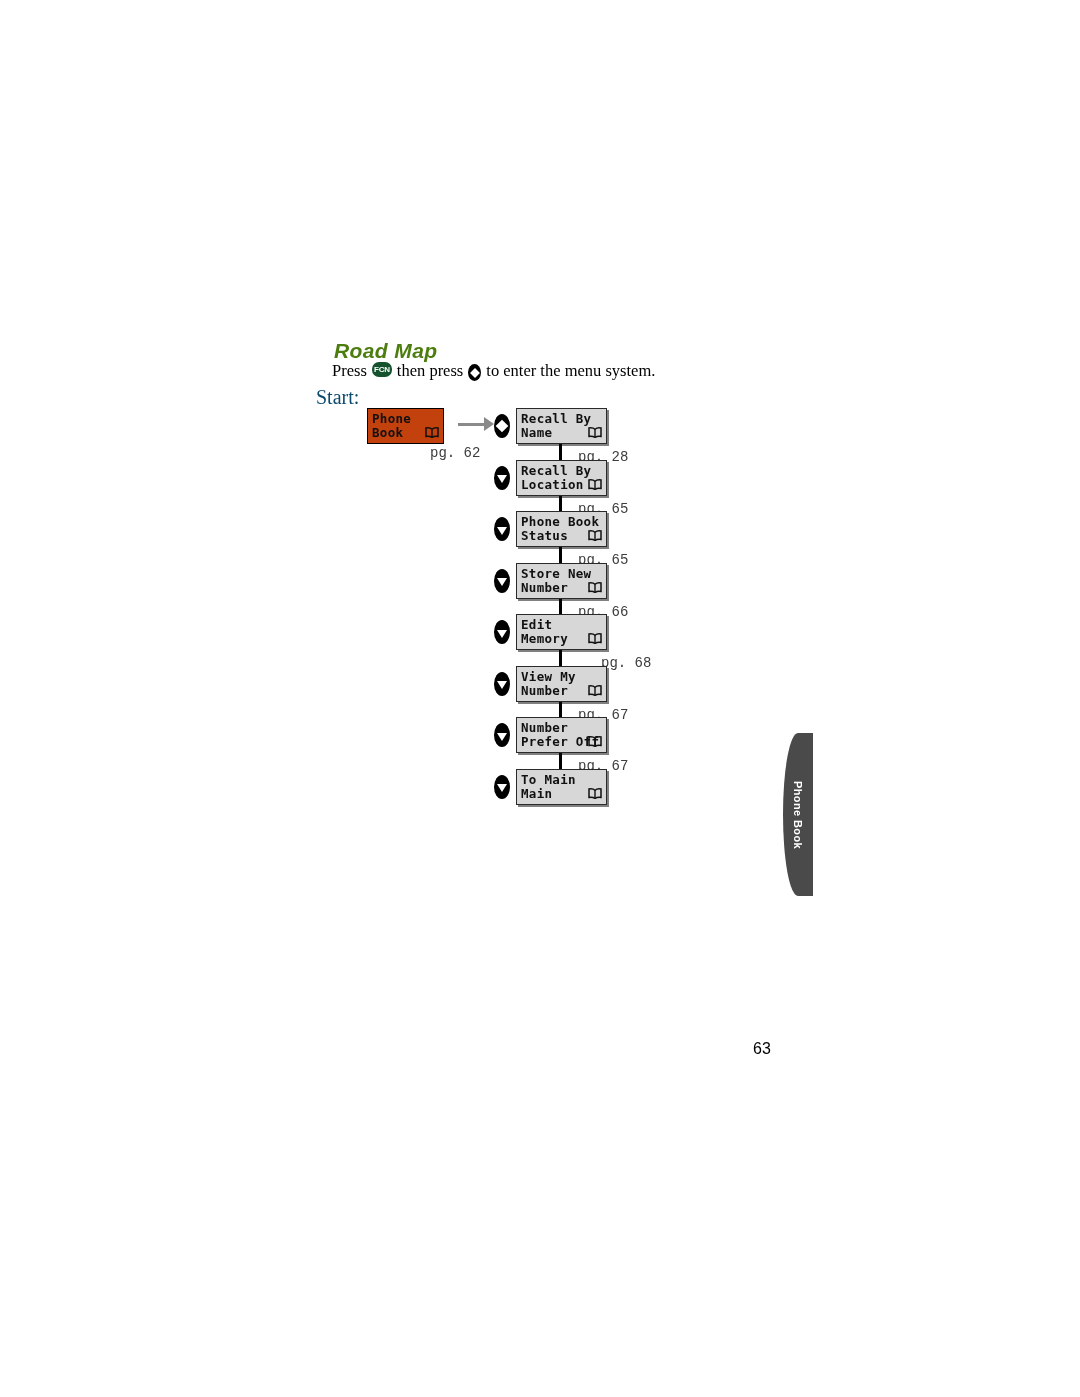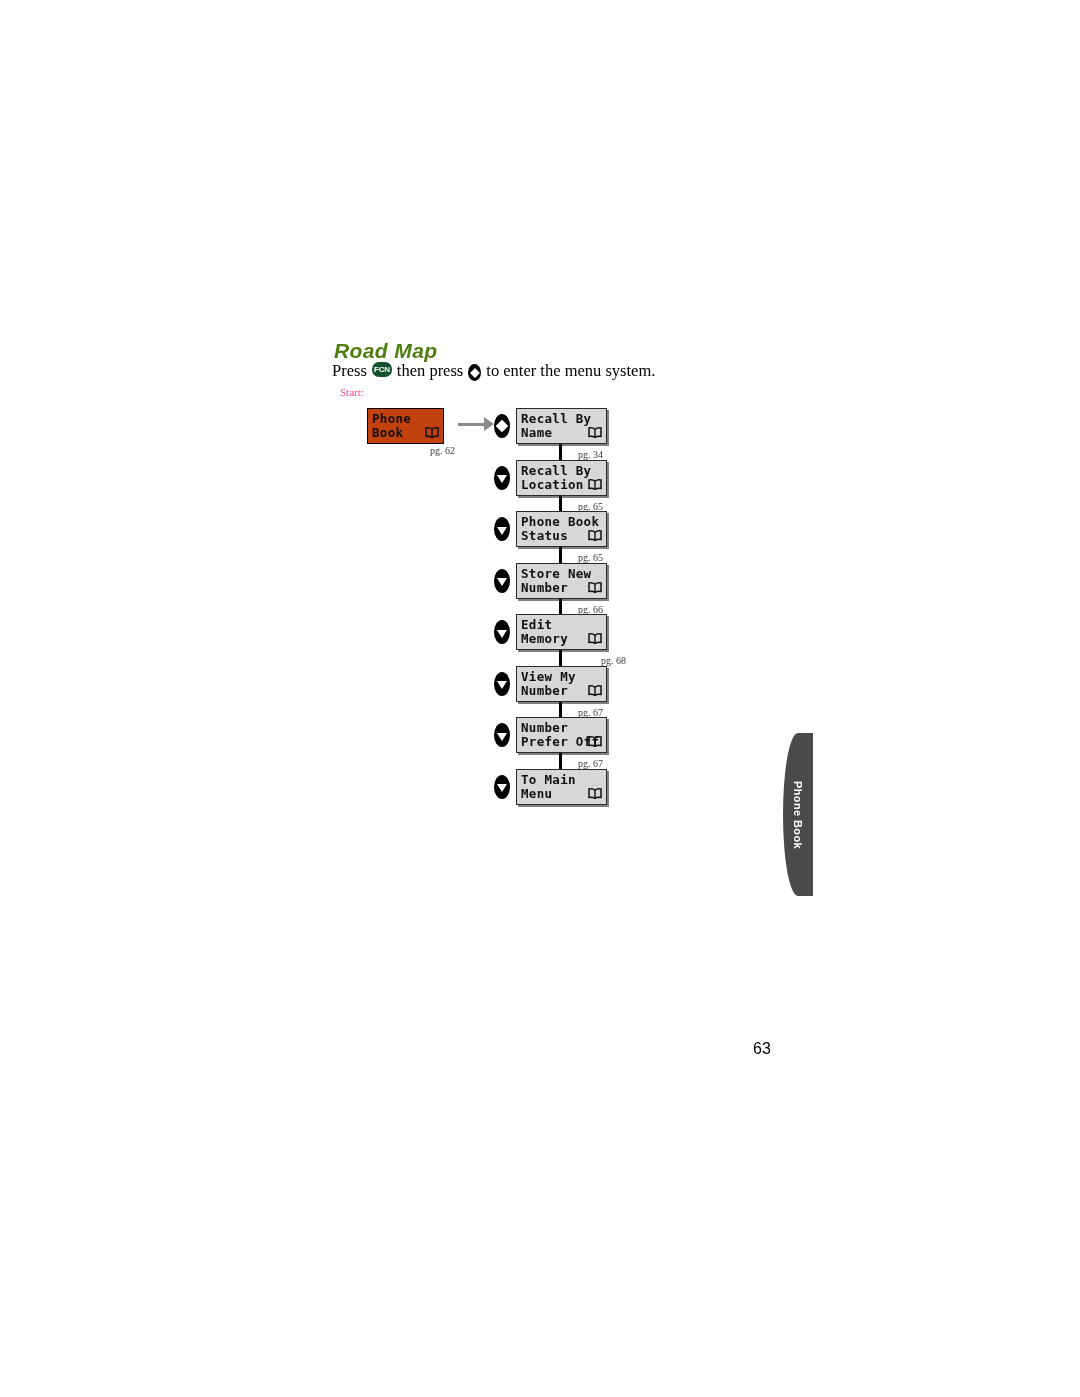--- a/index.html
+++ b/index.html
@@ -84,25 +84,25 @@
     left: 50%;
     top: 50%;
     width: 7px;
     height: 7px;
     background: #ffffff;
     transform: translate(-50%, -50%) rotate(45deg);
   }
 
   #start-label {
     position: absolute;
-    left: 340px;
+    left: 316px;
     top: 386px;
     font-family: "Liberation Serif", serif;
-    font-size: 11px;
-    color: #ec4899;
+    font-size: 20px;
+    color: #0c4a6e;
   }
 
   
   #roadmap {
     position: absolute;
     left: 0;
     top: 0;
     width: 1080px;
     height: 1397px;
   }
@@ -148,22 +148,22 @@
   .book-icon {
     position: absolute;
     right: 4px;
     top: 18px;
     width: 14px;
     height: 11px;
   }
 
   .pg-label {
     position: absolute;
-    font-family: Liberation Serif, serif;
-    font-size: 10px;
+    font-family: Liberation Mono, monospace;
+    font-size: 14px;
     color: #3c3c3c;
     white-space: nowrap;
   }
 
   
   .nav-key {
     position: absolute;
     left: 494px;
     width: 16px;
     height: 24px;
@@ -291,21 +291,21 @@
     <div id="menu-chain">
         <div class="nav-key diamond" style="top: 414px;"></div>
         <div class="menu-box" style="top: 408px;">
           <span class="box-line1">Recall By</span>
           <span class="box-line2">Name</span>
           <svg class="book-icon" viewBox="0 0 14 11">
             <path d="M7 2.2 C5.6 0.9 3.4 0.6 1 0.9 L1 9.4 C3.4 9.1 5.6 9.4 7 10.5 C8.4 9.4 10.6 9.1 13 9.4 L13 0.9 C10.6 0.6 8.4 0.9 7 2.2 Z" fill="none" stroke="#111111" stroke-width="1.5"></path>
             <line x1="7" y1="2.2" x2="7" y2="10.5" stroke="#111111" stroke-width="1.4"></line>
           </svg>
         </div>
-        <div class="pg-label" style="left: 578px; top: 449px;">pg. 34</div>
+        <div class="pg-label" style="left: 578px; top: 449px;">pg. 28</div>
         <div class="v-connector" style="top: 444px; height: 15.5px;"></div>
         <div class="nav-key down" style="top: 465.5px;"></div>
         <div class="menu-box" style="top: 459.5px;">
           <span class="box-line1">Recall By</span>
           <span class="box-line2">Location</span>
           <svg class="book-icon" viewBox="0 0 14 11">
             <path d="M7 2.2 C5.6 0.9 3.4 0.6 1 0.9 L1 9.4 C3.4 9.1 5.6 9.4 7 10.5 C8.4 9.4 10.6 9.1 13 9.4 L13 0.9 C10.6 0.6 8.4 0.9 7 2.2 Z" fill="none" stroke="#111111" stroke-width="1.5"></path>
             <line x1="7" y1="2.2" x2="7" y2="10.5" stroke="#111111" stroke-width="1.4"></line>
           </svg>
         </div>
@@ -362,21 +362,21 @@
           <svg class="book-icon" viewBox="0 0 14 11">
             <path d="M7 2.2 C5.6 0.9 3.4 0.6 1 0.9 L1 9.4 C3.4 9.1 5.6 9.4 7 10.5 C8.4 9.4 10.6 9.1 13 9.4 L13 0.9 C10.6 0.6 8.4 0.9 7 2.2 Z" fill="none" stroke="#111111" stroke-width="1.5"></path>
             <line x1="7" y1="2.2" x2="7" y2="10.5" stroke="#111111" stroke-width="1.4"></line>
           </svg>
         </div>
         <div class="pg-label" style="left: 578px; top: 758px;">pg. 67</div>
         <div class="v-connector" style="top: 753px; height: 15.5px;"></div>
         <div class="nav-key down" style="top: 774.5px;"></div>
         <div class="menu-box" style="top: 768.5px;">
           <span class="box-line1">To Main</span>
-          <span class="box-line2">Menu</span>
+          <span class="box-line2">Main</span>
           <svg class="book-icon" viewBox="0 0 14 11">
             <path d="M7 2.2 C5.6 0.9 3.4 0.6 1 0.9 L1 9.4 C3.4 9.1 5.6 9.4 7 10.5 C8.4 9.4 10.6 9.1 13 9.4 L13 0.9 C10.6 0.6 8.4 0.9 7 2.2 Z" fill="none" stroke="#111111" stroke-width="1.5"></path>
             <line x1="7" y1="2.2" x2="7" y2="10.5" stroke="#111111" stroke-width="1.4"></line>
           </svg>
         </div>
       </div>
 
   </div>
 
   <div id="side-tab">

